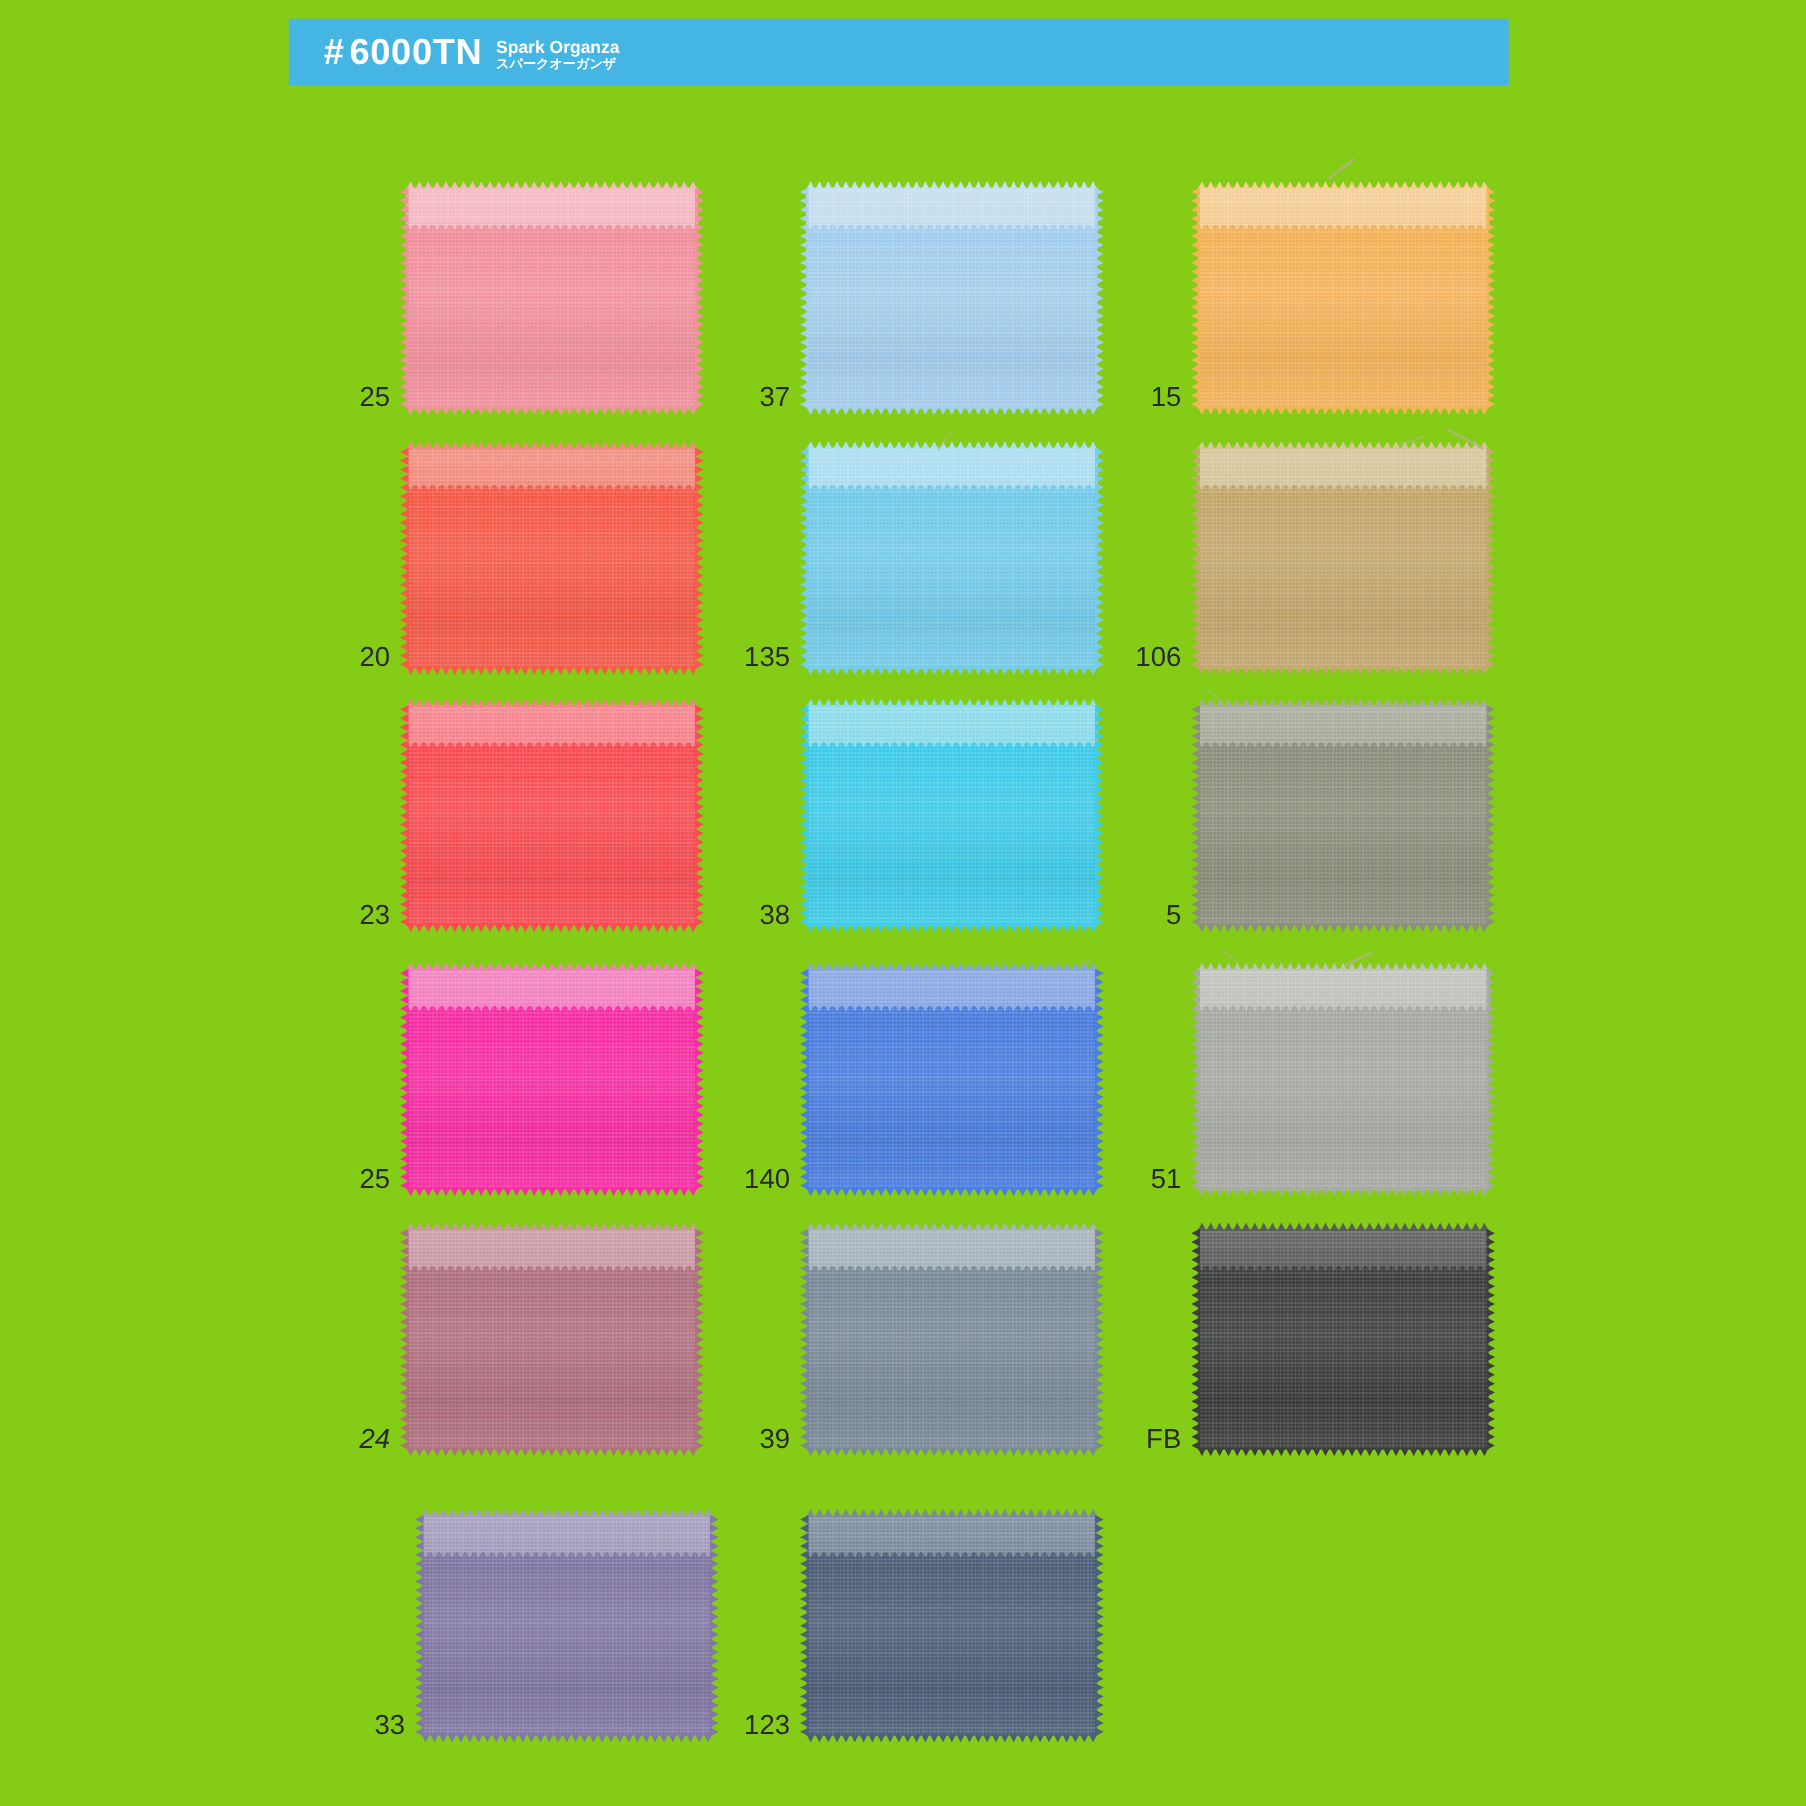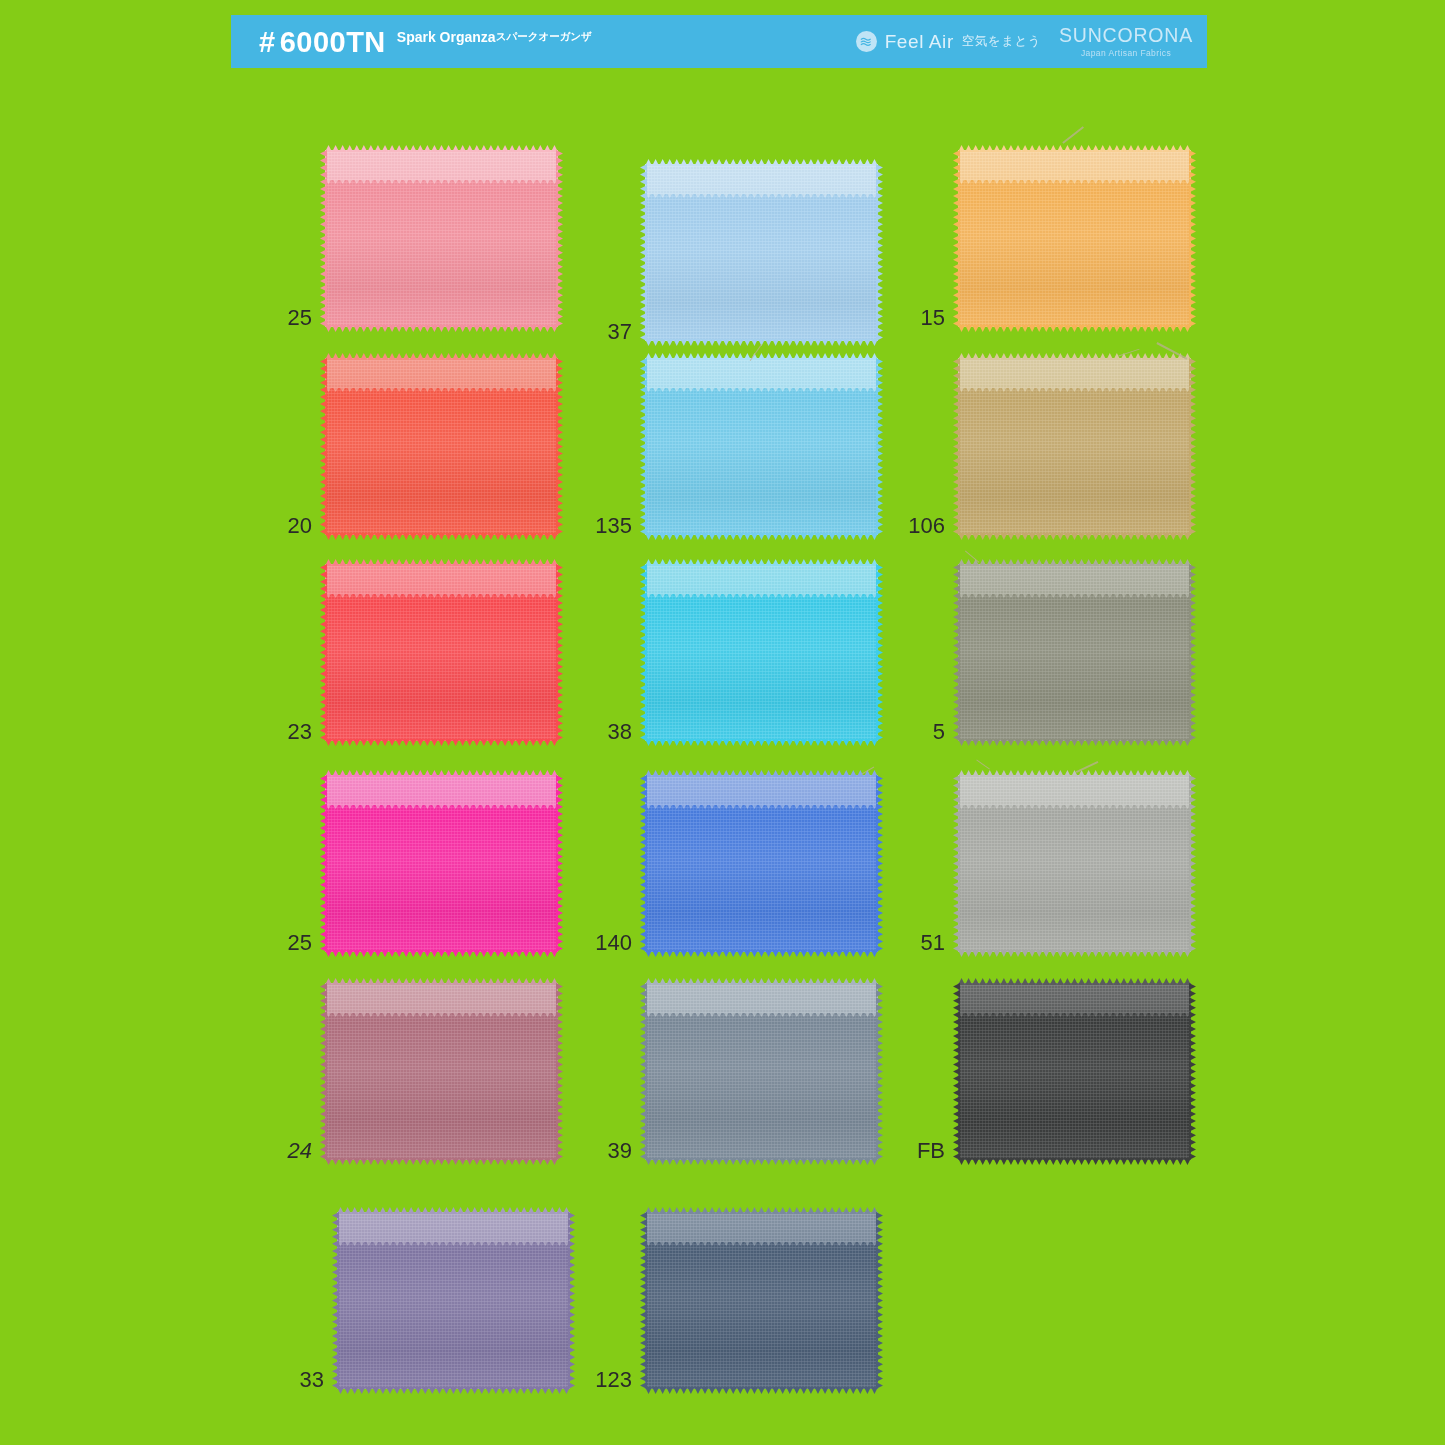--- a/index.html
+++ b/index.html
@@ -42,21 +42,21 @@
     color: #ffffff;
     font-size: 29px;
     font-weight: bold;
     letter-spacing: 0.5px;
     line-height: 34px;
     white-space: nowrap;
   }
   .code .hash { margin-right: 4px; }
   .name-block {
     display: flex;
-    flex-direction: row;
+    flex-direction: column;
     justify-content: center;
     padding-top: 5px;
   }
   .name-en {
     color: #ffffff;
     font-size: 14px;
     font-weight: bold;
     line-height: 15px;
     white-space: nowrap;
   }
@@ -209,37 +209,20 @@
     <div class="banner-left">
       <div class="code">
         <span class="hash">#</span><span>6000TN</span>
       </div>
       <div class="name-block">
         <div class="name-en">Spark Organza</div>
         <div class="name-jp">スパークオーガンザ</div>
       </div>
     </div>
 
-    <div class="banner-right">
-      <div class="feelair">
-        <span class="feelair-badge">
-          <svg viewBox="0 0 20 20" width="15" height="15" aria-hidden="true">
-            <path d="M3 7 q3 -2.2 6 0 q3 2.2 6 0" fill="none" stroke="#45b6e3" stroke-width="1.6" stroke-linecap="round"></path>
-            <path d="M3 10.5 q3 -2.2 6 0 q3 2.2 6 0" fill="none" stroke="#45b6e3" stroke-width="1.6" stroke-linecap="round"></path>
-            <path d="M3 14 q3 -2.2 6 0 q3 2.2 6 0" fill="none" stroke="#45b6e3" stroke-width="1.6" stroke-linecap="round"></path>
-          </svg>
-        </span>
-        <span class="feelair-text">Feel Air</span>
-        <span class="feelair-jp">空気をまとう</span>
-      </div>
-      <div class="brand">
-        <span class="brand-name">SUNCORONA</span>
-        <span class="brand-tag">Japan Artisan Fabrics</span>
-      </div>
-    </div>
   </div>
 
   <div id="grid">
       <div class="cell" style="left: 325px; top: 150px; width: 233px; height: 177px;">
         <div class="swatch-label">25</div>
         <div class="swatch">
           <div class="fabric" style="background: rgb(244, 145, 159);"></div>
           <div class="fold" style="height: 30px; background: rgb(248, 185, 195); opacity: 1;"></div>
           <div class="edge edge" style="left: 0px; right: 0px; top: 28px; height: 6px;">
             <svg viewBox="0 0 233 7" preserveAspectRatio="none">
@@ -263,21 +246,21 @@
           <svg viewBox="0 0 7 177" preserveAspectRatio="none">
             <path d="M7 0 L0 3.54 L7 7.08 L0 10.620000000000001 L7 14.16 L0 17.7 L7 21.240000000000002 L0 24.78 L7 28.32 L0 31.86 L7 35.4 L0 38.94 L7 42.480000000000004 L0 46.02 L7 49.56 L0 53.1 L7 56.64 L0 60.18 L7 63.72 L0 67.26 L7 70.8 L0 74.34 L7 77.88 L0 81.42 L7 84.96000000000001 L0 88.5 L7 92.04 L0 95.58 L7 99.12 L0 102.66 L7 106.2 L0 109.74 L7 113.28 L0 116.82000000000001 L7 120.36 L0 123.9 L7 127.44 L0 130.98 L7 134.52 L0 138.06 L7 141.6 L0 145.14000000000001 L7 148.68 L0 152.22 L7 155.76 L0 159.3 L7 162.84 L0 166.38 L7 169.92000000000002 L0 173.46 L7 177 L7 177 Z" fill="#f4919f"></path>
           </svg>
         </div>
         <div class="edge edge-right">
           <svg viewBox="0 0 7 177" preserveAspectRatio="none">
             <path d="M7 0 L0 3.54 L7 7.08 L0 10.620000000000001 L7 14.16 L0 17.7 L7 21.240000000000002 L0 24.78 L7 28.32 L0 31.86 L7 35.4 L0 38.94 L7 42.480000000000004 L0 46.02 L7 49.56 L0 53.1 L7 56.64 L0 60.18 L7 63.72 L0 67.26 L7 70.8 L0 74.34 L7 77.88 L0 81.42 L7 84.96000000000001 L0 88.5 L7 92.04 L0 95.58 L7 99.12 L0 102.66 L7 106.2 L0 109.74 L7 113.28 L0 116.82000000000001 L7 120.36 L0 123.9 L7 127.44 L0 130.98 L7 134.52 L0 138.06 L7 141.6 L0 145.14000000000001 L7 148.68 L0 152.22 L7 155.76 L0 159.3 L7 162.84 L0 166.38 L7 169.92000000000002 L0 173.46 L7 177 L7 177 Z" fill="#f4919f" transform="translate(7 0) scale(-1 1)"></path>
           </svg>
         </div>
       </div>
-      <div class="cell" style="left: 645px; top: 164px; width: 233px; height: 177px;">
+      <div class="cell" style="left: 645px; top: 150px; width: 233px; height: 177px;">
         <div class="swatch-label">37</div>
         <div class="swatch">
           <div class="fabric" style="background: rgb(165, 208, 239);"></div>
           <div class="fold" style="height: 30px; background: rgb(197, 224, 243); opacity: 1;"></div>
           <div class="edge edge" style="left: 0px; right: 0px; top: 28px; height: 6px;">
             <svg viewBox="0 0 233 7" preserveAspectRatio="none">
               <path d="M0 7 L3.5303030303030303 0 L7.0606060606060606 7 L10.59090909090909 0 L14.121212121212121 7 L17.651515151515152 0 L21.18181818181818 7 L24.71212121212121 0 L28.242424242424242 7 L31.772727272727273 0 L35.303030303030305 7 L38.833333333333336 0 L42.36363636363636 7 L45.89393939393939 0 L49.42424242424242 7 L52.95454545454545 0 L56.484848484848484 7 L60.015151515151516 0 L63.54545454545455 7 L67.07575757575758 0 L70.60606060606061 7 L74.13636363636364 0 L77.66666666666667 7 L81.1969696969697 0 L84.72727272727272 7 L88.25757575757575 0 L91.78787878787878 7 L95.31818181818181 0 L98.84848484848484 7 L102.37878787878788 0 L105.9090909090909 7 L109.43939393939394 0 L112.96969696969697 7 L116.5 0 L120.03030303030303 7 L123.56060606060606 0 L127.0909090909091 7 L130.62121212121212 0 L134.15151515151516 7 L137.6818181818182 0 L141.21212121212122 7 L144.74242424242425 0 L148.27272727272728 7 L151.8030303030303 0 L155.33333333333334 7 L158.86363636363637 0 L162.3939393939394 7 L165.92424242424244 0 L169.45454545454544 7 L172.98484848484847 0 L176.5151515151515 7 L180.04545454545453 0 L183.57575757575756 7 L187.1060606060606 0 L190.63636363636363 7 L194.16666666666666 0 L197.6969696969697 7 L201.22727272727272 0 L204.75757575757575 7 L208.28787878787878 0 L211.8181818181818 7 L215.34848484848484 0 L218.87878787878788 7 L222.4090909090909 0 L225.93939393939394 7 L229.46969696969697 0 L233 7 L233 7 Z" fill="#c5e0f3" transform="translate(0 7) scale(1 -1)"></path>
             </svg>
           </div>
           <div class="weave"></div>

